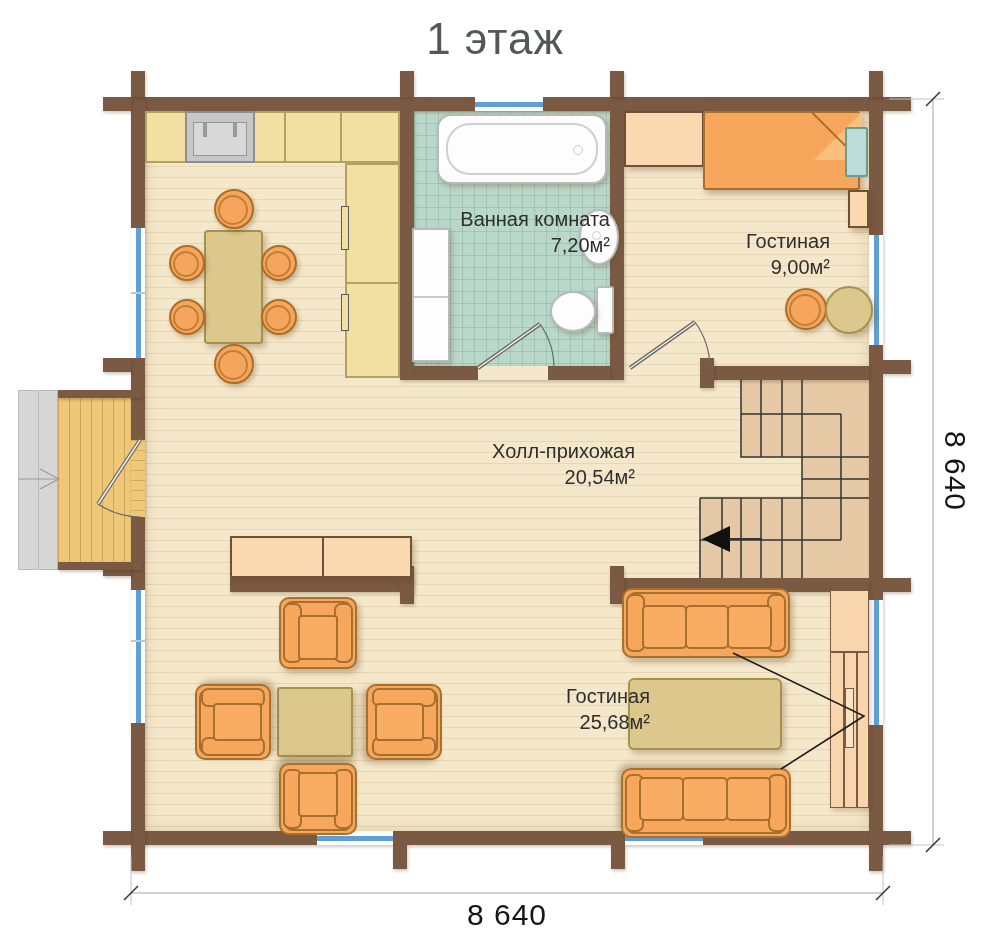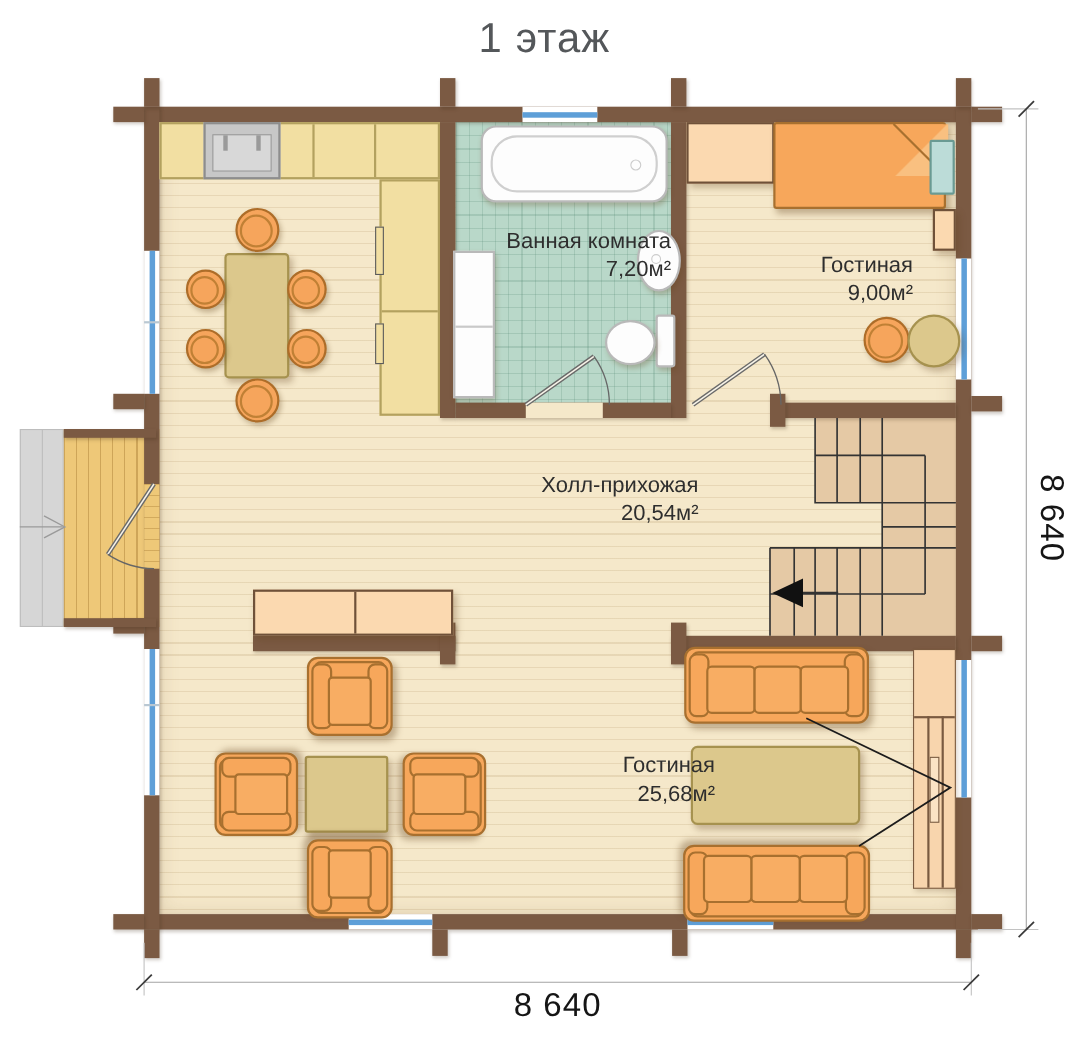--- a/index.html
+++ b/index.html
@@ -41,21 +41,21 @@
   .orange .back{position:absolute;left:4px;right:4px;top:2px;height:13px;background:#f7a75b;border:2px solid #a8702f;border-radius:7px;}
   .orange .arm{position:absolute;top:4px;bottom:4px;width:15px;background:#f7a75b;border:2px solid #a8702f;border-radius:7px;}
   .orange .arm.l{left:2px}.orange .arm.r{right:2px}
   .orange .seat{position:absolute;left:17px;right:17px;top:16px;bottom:7px;border:2px solid #a8702f;border-radius:4px;background:#f8ad63;}
   .orange .cush{position:absolute;left:18px;right:18px;top:15px;bottom:7px;display:flex;}
   .orange .cush div{flex:1;border:2px solid #a8702f;border-radius:5px;background:#f8ad63;margin-right:-2px;}
   .bedfx{background:#f7a75b;border:2px solid #a8702f;border-radius:3px;box-shadow:3px 4px 6px rgba(96,64,26,.35);}
   .pillow{background:#bcdcd8;border:2px solid #6a9a93;border-radius:2px;}
   .unit{background:#f8d5ad;border:1.5px solid #7a5a40;box-shadow:2px 3px 5px rgba(96,64,26,.25);}
   .lbl{position:absolute;z-index:9;text-align:right;font-size:20px;line-height:26px;color:#2e2e2e;}
-  .title{position:absolute;z-index:9;left:0;right:0;top:14px;text-align:center;font-size:38px;color:#54575a;letter-spacing:1px;}
+  .title{position:absolute;z-index:9;left:0;right:0;top:14px;text-align:center;font-size:44px;color:#54575a;letter-spacing:1px;}
   .dim{position:absolute;z-index:9;font-size:30px;color:#151515;text-align:center;letter-spacing:1px;}
   svg{position:absolute;left:0;top:0;}
 </style>
 </head>
 <body>
 
 <div id="plan">
 
   <div class="abs floor z1" style="left:145px;top:111px;width:724px;height:720px;"></div>
   <div class="abs tile z2" style="left:414px;top:111px;width:196px;height:269px;"></div>
@@ -278,21 +278,21 @@
 
   <div class="title">1 этаж</div>
   <div class="lbl" style="left:420px;top:206px;width:190px;">
     <span>Ванная комната</span><br>
     <span>7,20м²</span>
   </div>
   <div class="lbl" style="left:645px;top:228px;width:185px;">
     <span>Гостиная</span><br>
     <span>9,00м²</span>
   </div>
-  <div class="lbl" style="left:410px;top:428px;width:225px;">
+  <div class="lbl" style="left:410px;top:438px;width:225px;">
     <span>Холл-прихожая</span><br>
     <span>20,54м²</span>
   </div>
   <div class="lbl" style="left:440px;top:683px;width:210px;">
     <span>Гостиная</span><br>
     <span>25,68м²</span>
   </div>
   <div class="dim" style="left:872px;top:451px;width:160px;height:40px;transform:rotate(90deg);">8 640</div>
   <div class="dim" style="left:407px;top:898px;width:200px;">8 640</div>
 </div>

